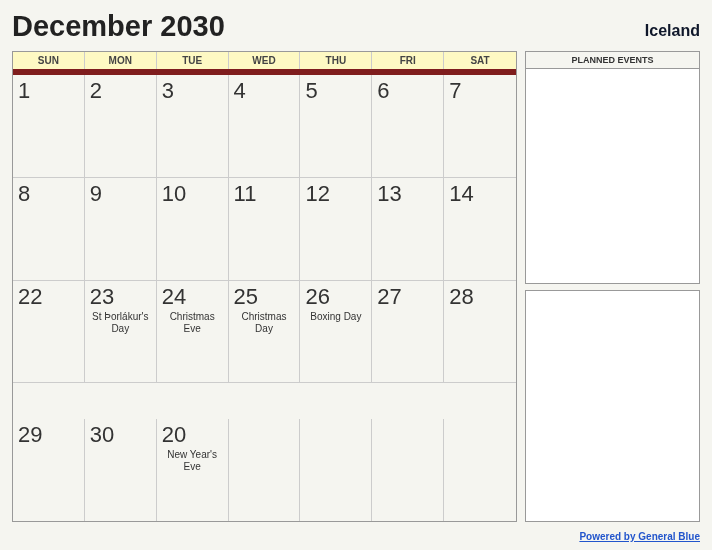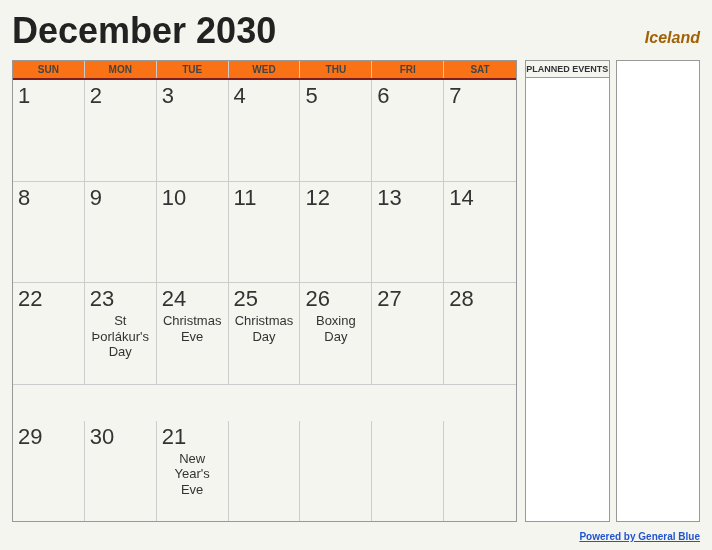--- a/index.html
+++ b/index.html
@@ -12,46 +12,45 @@
       flex-direction: column;
       padding: 10px 12px 6px 12px;
     }
     .header {
       display: flex;
       justify-content: space-between;
       align-items: baseline;
       margin-bottom: 8px;
     }
     .header-title {
-      font-size: 36px;
+      font-size: 29px;
       font-weight: bold;
       color: #222;
     }
     .header-country {
       font-size: 16px;
       font-weight: bold;
-      color: #a16207;
-      font-style: italic;
+      color: #0f172a;
     }
     .main-area {
       display: flex;
       flex: 1;
       gap: 8px;
     }
     .calendar {
       flex: 1;
       border: 1px solid #999;
       display: flex;
       flex-direction: column;
     }
     .cal-header-row {
       display: grid;
       grid-template-columns: repeat(7, 1fr);
-      border-bottom: 2px solid #7f1d1d;
-      background: #f97316;
+      border-bottom: 6px solid #7f1d1d;
+      background: #fef9c3;
     }
     .cal-dow {
       text-align: center;
       font-size: 10px;
       font-weight: bold;
       color: #444;
       padding: 3px 0;
       border-right: 1px solid #ccc;
     }
     .cal-dow:last-child { border-right: none; }
@@ -77,29 +76,30 @@
     }
     .cal-cell:last-child { border-right: none; }
     .cal-cell.empty { background: #f5f5f0; }
     .day-number {
       font-size: 22px;
       color: #333;
       line-height: 1.1;
       margin-bottom: 2px;
     }
     .event-label {
-      font-size: 13px;
+      font-size: 10px;
       color: #333;
       text-align: center;
       line-height: 1.2;
       width: 100%;
     }
     .sidebar {
       width: 175px;
       display: flex;
+      flex-direction: column;
       gap: 6px;
     }
     .sidebar-box {
       border: 1px solid #999;
       background: #fff;
       flex: 1;
       display: flex;
       flex-direction: column;
     }
     .sidebar-box-title {
@@ -221,21 +221,21 @@
           </div>
         </div>
         <div class="cal-week">
           <div class="cal-cell">
             <div class="day-number">29</div>
           </div>
           <div class="cal-cell">
             <div class="day-number">30</div>
           </div>
           <div class="cal-cell">
-            <div class="day-number">21</div>
+            <div class="day-number">20</div>
             <div class="event-label">New Year's Eve</div>
           </div>
           <div class="cal-cell empty"></div>
           <div class="cal-cell empty"></div>
           <div class="cal-cell empty"></div>
           <div class="cal-cell empty"></div>
         </div>
       </div>
   </div>
 

